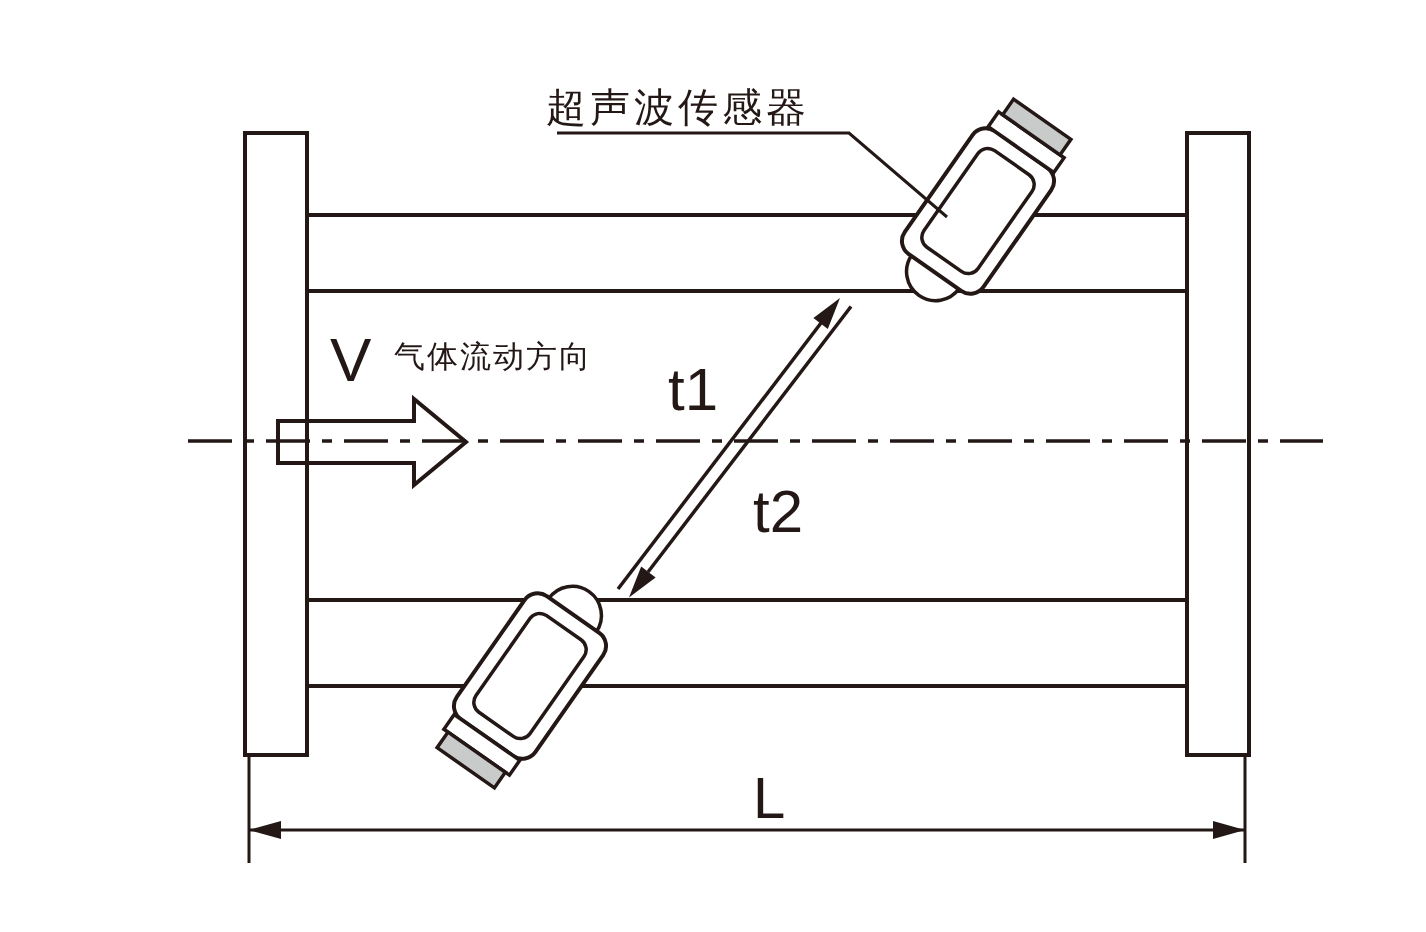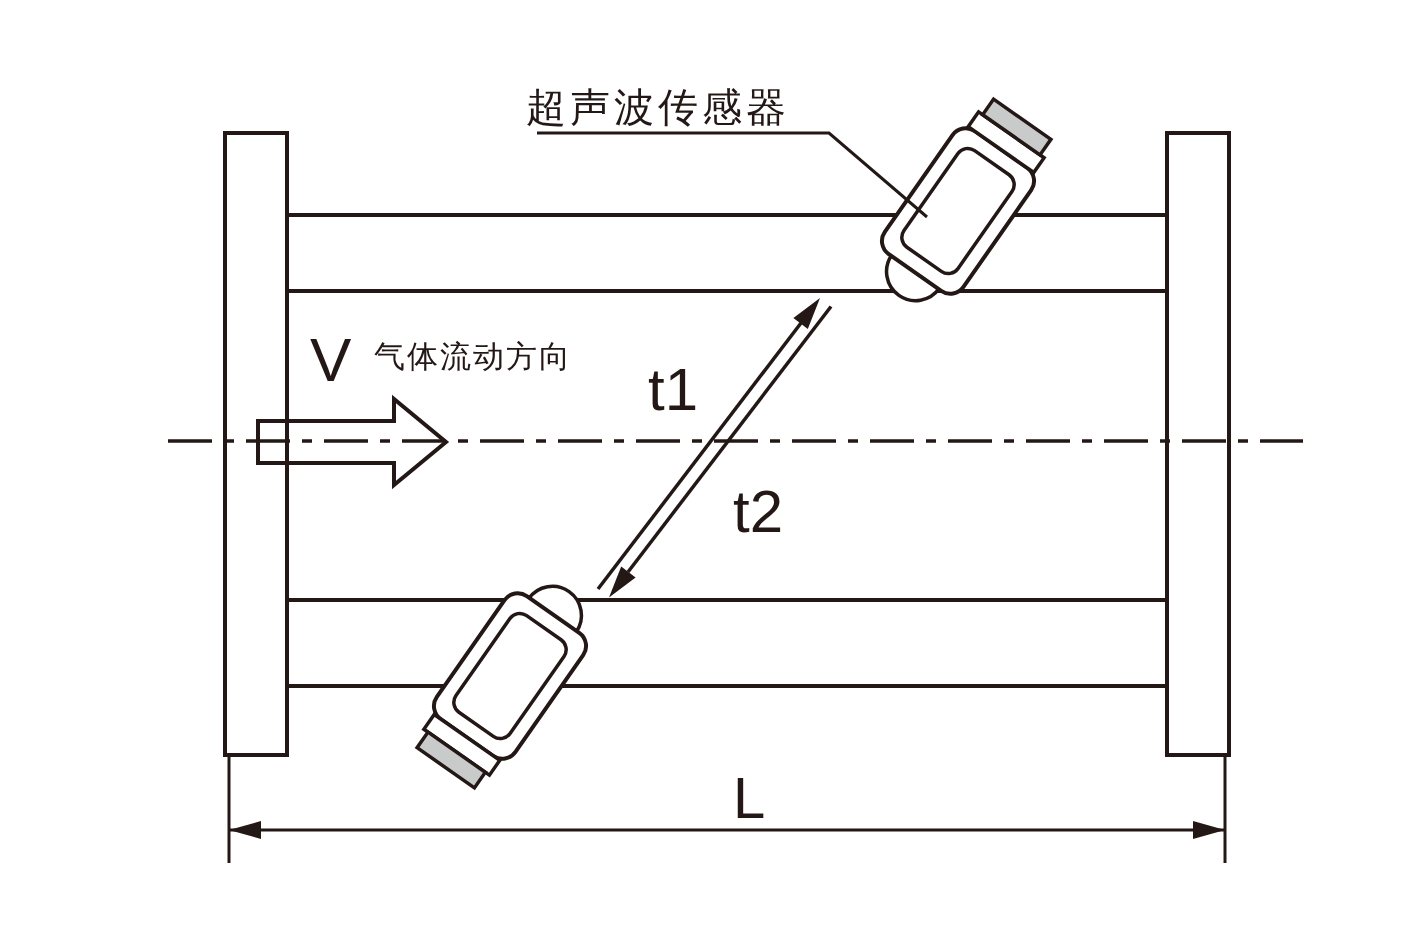--- a/index.html
+++ b/index.html
@@ -6,20 +6,21 @@
     margin: 0;
     padding: 0;
     background: #ffffff;
   }
   .canvas {
     position: relative;
     width: 1372px;
     height: 932px;
     background: #ffffff;
     overflow: hidden;
+    padding-left: 20px;
   }
   svg { display: block; }
 
   .ln {
     stroke: var(--line, #231815);
     stroke-width: 4;
     fill: none;
   }
   .ln-med {
     stroke: var(--line, #231815);

